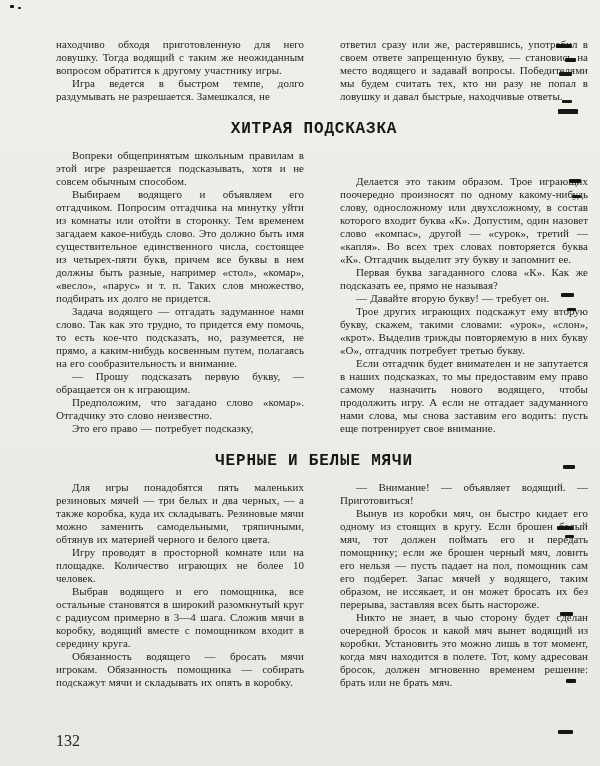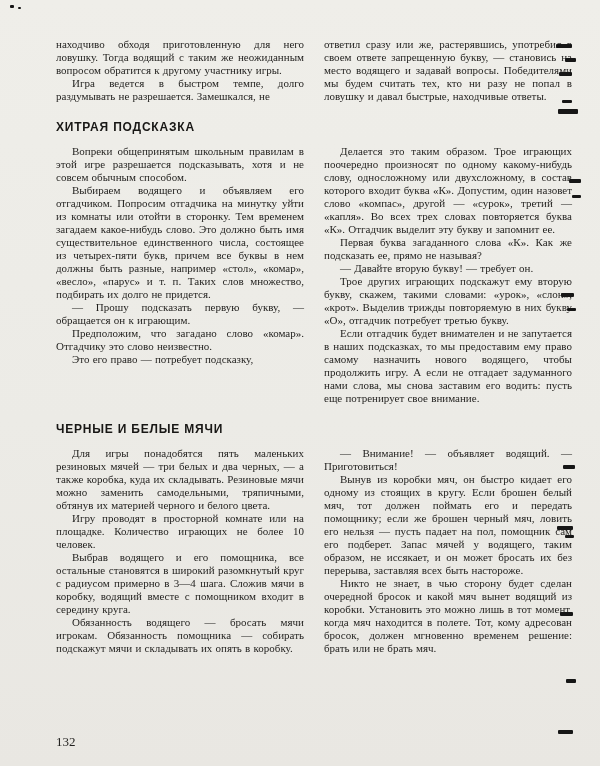--- a/index.html
+++ b/index.html
@@ -14,50 +14,52 @@
     margin: 0 auto;
     background: linear-gradient(180deg, #efeee9 0%, #ecebe6 55%, #e9e7e2 100%);
     box-sizing: border-box;
     padding: 38px 28px 0 56px;
     overflow: hidden;
     font-family: "Liberation Serif", "DejaVu Serif", serif;
     color: #201f1d;
   }
   .columns {
     display: flex;
-    gap: 20px;
+    gap: 36px;
+    align-items: flex-end;
   }
   .col {
     width: 248px;
     flex: 0 0 248px;
   }
   p.para {
     margin: 0;
     font-size: 11px;
     line-height: 13px;
     text-align: justify;
     text-indent: 16px;
     word-spacing: 0.5px;
   }
   p.para.cont {
     text-indent: 0;
   }
   h2.section-title {
     margin: 17px 0 11px 0;
-    font-family: Liberation Sans, sans-serif;
+    text-align: center;
+    font-family: Liberation Mono, monospace;
     font-weight: 700;
-    font-size: 12px;
+    font-size: 16px;
     letter-spacing: 0.8px;
     color: #181715;
   }
   .page-number {
     position: absolute;
     left: 56px;
     bottom: 16px;
-    font-size: 13px;
+    font-size: 16px;
     color: #201f1d;
   }
   .artifact {
     position: absolute;
     background: #161616;
     border-radius: 1px;
   }
 </style>
 </head>
 <body>
@@ -72,20 +74,21 @@
     <div class="col">
       <p class="para cont">ответил сразу или же, растерявшись, употребил в своем ответе запрещенную букву, — становись на место водящего и задавай вопросы. Победителями мы будем считать тех, кто ни разу не попал в ловушку и давал быстрые, находчивые ответы.</p>
     </div>
   </div>
 
   <h2 class="section-title">ХИТРАЯ ПОДСКАЗКА</h2>
   <div class="columns">
     <div class="col">
       <p class="para">Вопреки общепринятым школьным правилам в этой игре разрешается подсказывать, хотя и не совсем обычным способом.</p>
       <p class="para">Выбираем водящего и объявляем его отгадчиком. Попросим отгадчика на минутку уйти из комнаты или отойти в сторонку. Тем временем загадаем какое-нибудь слово. Это должно быть имя существительное единственного числа, состоящее из четырех-пяти букв, причем все буквы в нем должны быть разные, например «стол», «комар», «весло», «парус» и т. п. Таких слов множество, подбирать их долго не придется.</p>
+      <p class="para">Задача водящего — отгадать задуманное нами слово. Так как это трудно, то придется ему помочь, то есть кое-что подсказать, но, разумеется, не прямо, а каким-нибудь косвенным путем, полагаясь на его сообразительность и внимание.</p>
       <p class="para">— Прошу подсказать первую букву, — обращается он к играющим.</p>
       <p class="para">Предположим, что загадано слово «комар». Отгадчику это слово неизвестно.</p>
       <p class="para">Это его право — потребует подсказку,</p>
     </div>
     <div class="col">
       <p class="para">Делается это таким образом. Трое играющих поочередно произносят по одному какому-нибудь слову, односложному или двухсложному, в состав которого входит буква «К». Допустим, один назовет слово «компас», другой — «сурок», третий — «капля». Во всех трех словах повторяется буква «К». Отгадчик выделит эту букву и запомнит ее.</p>
       <p class="para">Первая буква загаданного слова «К». Как же подсказать ее, прямо не называя?</p>
       <p class="para">— Давайте вторую букву! — требует он.</p>
       <p class="para">Трое других играющих подскажут ему вторую букву, скажем, такими словами: «урок», «слон», «крот». Выделив трижды повторяемую в них букву «О», отгадчик потребует третью букву.</p>
       <p class="para">Если отгадчик будет внимателен и не запутается в наших подсказках, то мы предоставим ему право самому назначить нового водящего, чтобы продолжить игру. А если не отгадает задуманного нами слова, мы снова заставим его водить: пусть еще потренирует свое внимание.</p>

